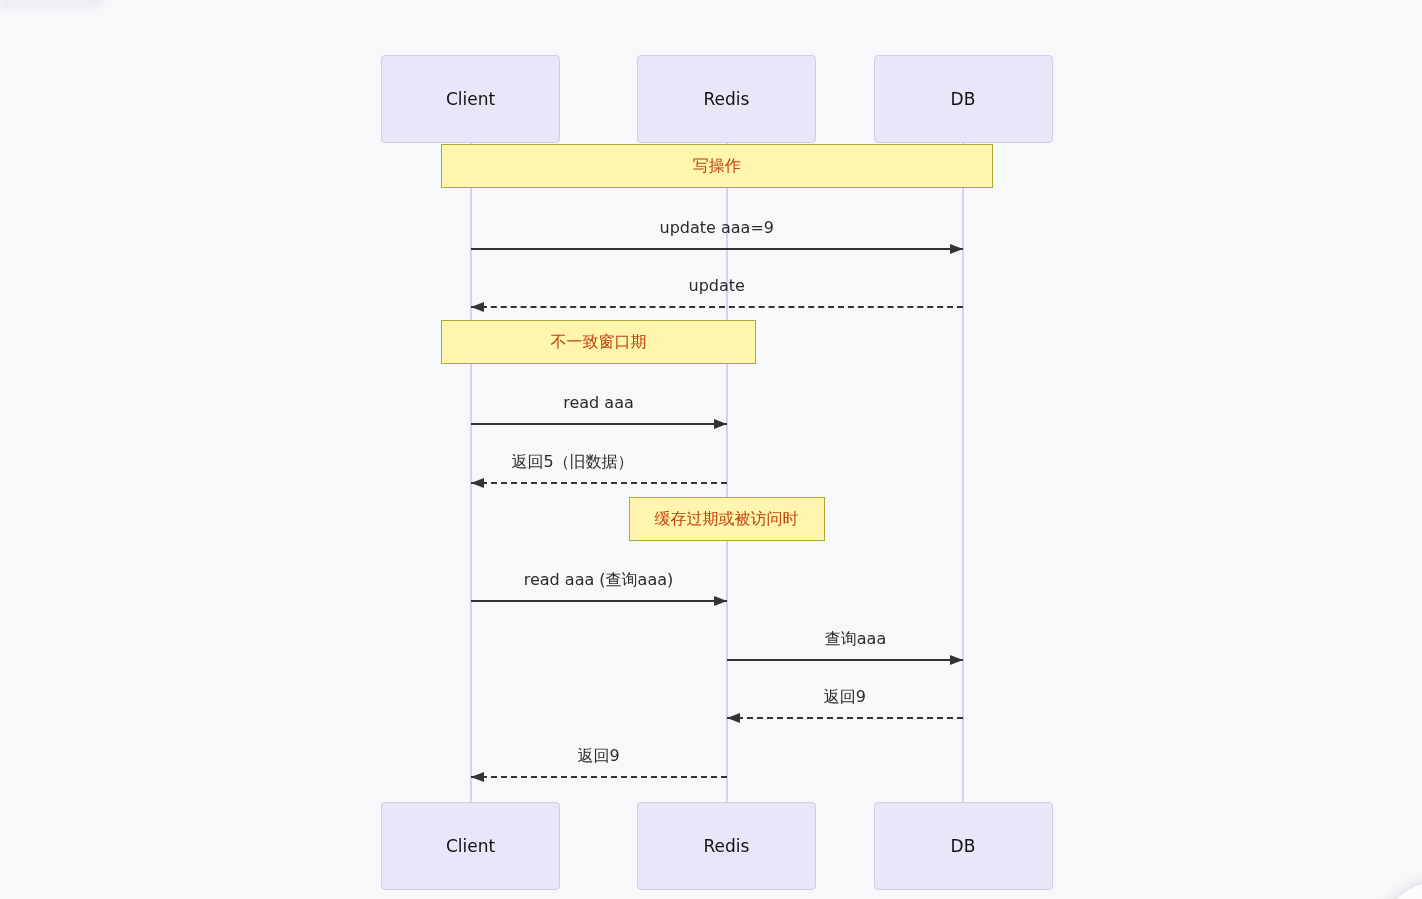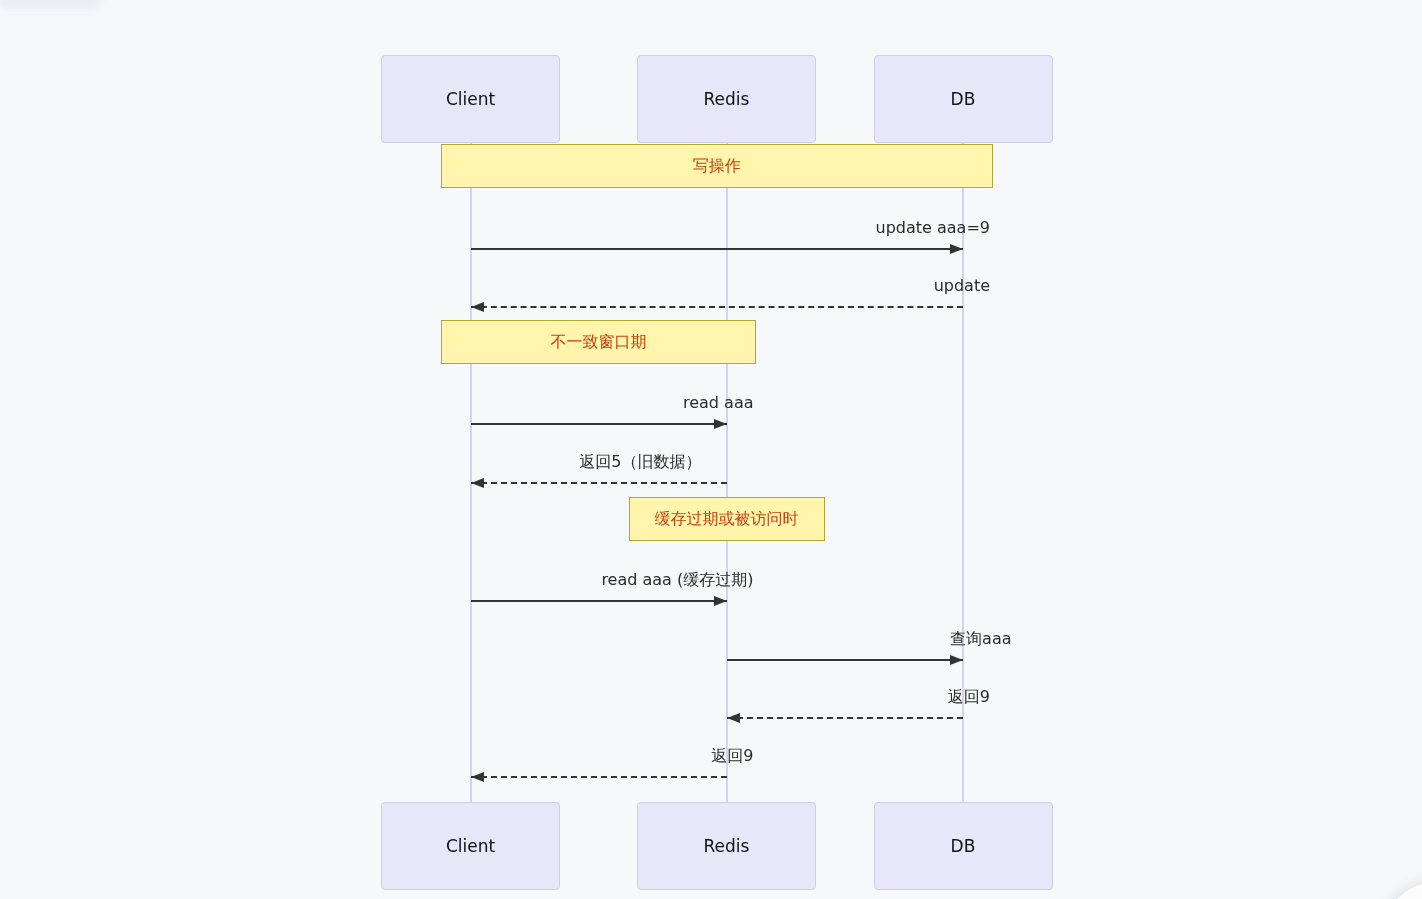--- a/index.html
+++ b/index.html
@@ -66,26 +66,25 @@
     justify-content: center;
     font-size: 16px;
     color: #c2410c;
     z-index: 4;
     box-sizing: border-box;
   }
   .msg-label {
     position: absolute;
     height: 24px;
     line-height: 24px;
-    text-align: right;
+    text-align: center;
     font-size: 16px;
     color: var(--text, #2b2b2b);
     z-index: 4;
     white-space: nowrap;
-    padding-left: 27px;
   }
   .msg-line {
     position: absolute;
     z-index: 4;
   }
   .msg-line.solid { height: 2px; background: var(--line, #333); }
   .msg-line.dashed { height: 0; border-top: 2px dashed var(--line, #333); }
   .arrow-head {
     position: absolute;
     width: 0; height: 0;
@@ -119,21 +118,21 @@
       <div class="msg-line dashed" style="left: 470.5px; top: 306px; width: 492.5px;"></div>
       <div class="arrow-head left" style="left: 470.5px; top: 302px;"></div>
       <div class="note" style="left: 441px; top: 320px; width: 315px;">不一致窗口期</div>
       <div class="msg-label" style="left: 470.5px; top: 391px; width: 256px;">read aaa</div>
       <div class="msg-line solid" style="left: 470.5px; top: 423px; width: 256px;"></div>
       <div class="arrow-head right" style="left: 713.5px; top: 419px;"></div>
       <div class="msg-label" style="left: 470.5px; top: 450px; width: 204px;">返回5（旧数据）</div>
       <div class="msg-line dashed" style="left: 470.5px; top: 482px; width: 256px;"></div>
       <div class="arrow-head left" style="left: 470.5px; top: 478px;"></div>
       <div class="note" style="left: 628.5px; top: 497px; width: 196px;">缓存过期或被访问时</div>
-      <div class="msg-label" style="left: 470.5px; top: 568px; width: 256px;">read aaa (缓存过期)</div>
+      <div class="msg-label" style="left: 470.5px; top: 568px; width: 256px;">read aaa (查询aaa)</div>
       <div class="msg-line solid" style="left: 470.5px; top: 600px; width: 256px;"></div>
       <div class="arrow-head right" style="left: 713.5px; top: 596px;"></div>
       <div class="msg-label" style="left: 726.5px; top: 627px; width: 258px;">查询aaa</div>
       <div class="msg-line solid" style="left: 726.5px; top: 659px; width: 236.5px;"></div>
       <div class="arrow-head right" style="left: 950px; top: 655px;"></div>
       <div class="msg-label" style="left: 726.5px; top: 685px; width: 236.5px;">返回9</div>
       <div class="msg-line dashed" style="left: 726.5px; top: 717px; width: 236.5px;"></div>
       <div class="arrow-head left" style="left: 726.5px; top: 713px;"></div>
       <div class="msg-label" style="left: 470.5px; top: 744px; width: 256px;">返回9</div>
       <div class="msg-line dashed" style="left: 470.5px; top: 776px; width: 256px;"></div>

